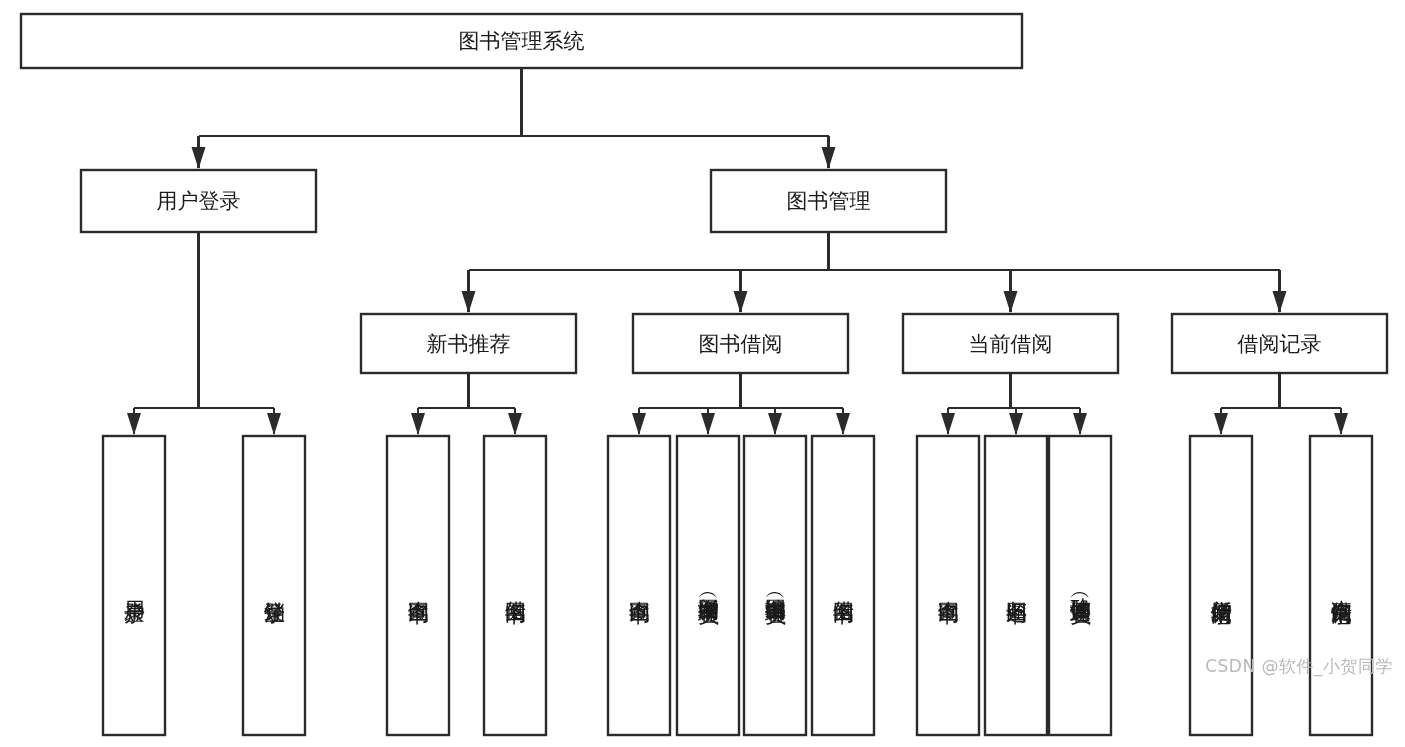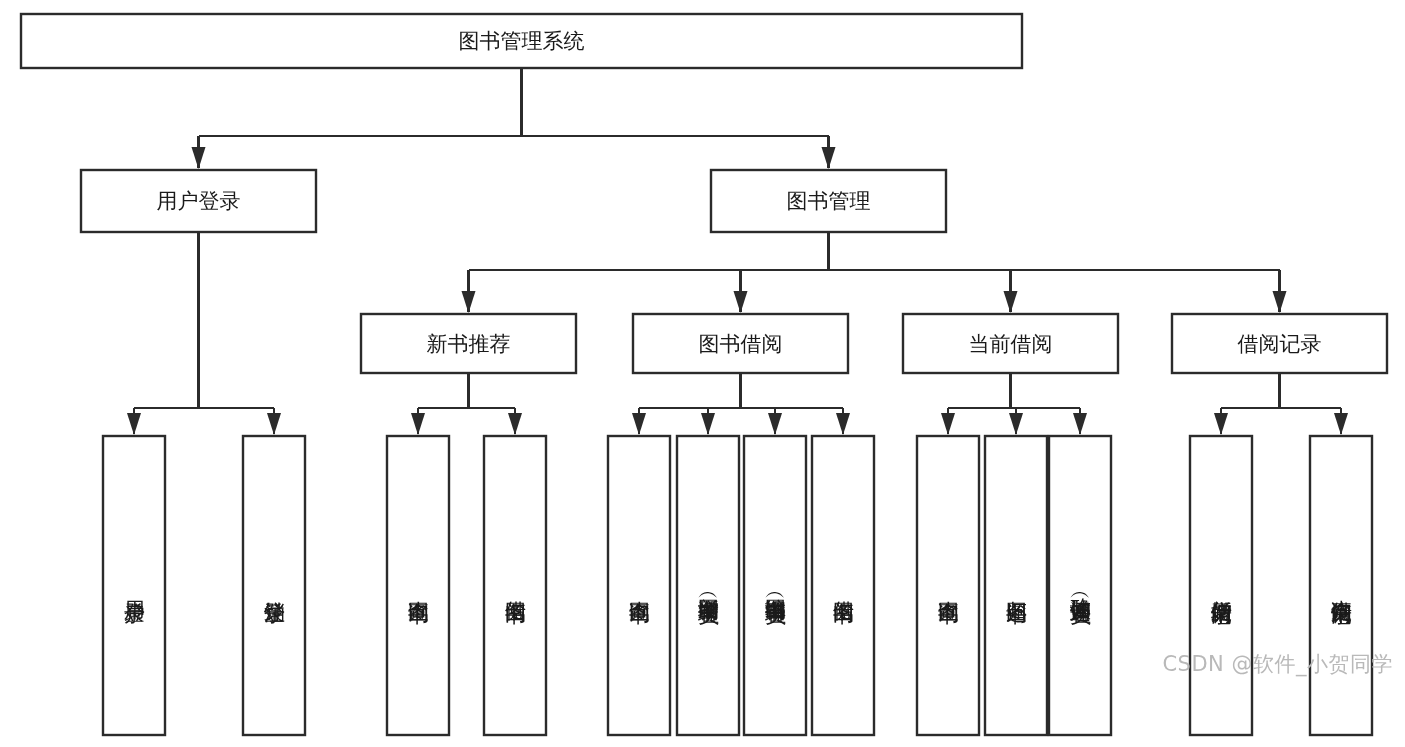--- a/index.html
+++ b/index.html
@@ -61,21 +61,21 @@
     align-items: center;
     justify-content: center;
     white-space: nowrap;
     user-select: none;
   }
   .watermark {
     position: absolute;
     right: 12px;
     bottom: 6px;
     font-family: "DejaVu Sans", "Liberation Sans", sans-serif;
-    font-size: 21px;
+    font-size: 17px;
     color: #b9b9b9;
     letter-spacing: 0.5px;
     white-space: nowrap;
   }
 </style>
 </head>
 <body>
 
 <div id="diagram-root">
 

